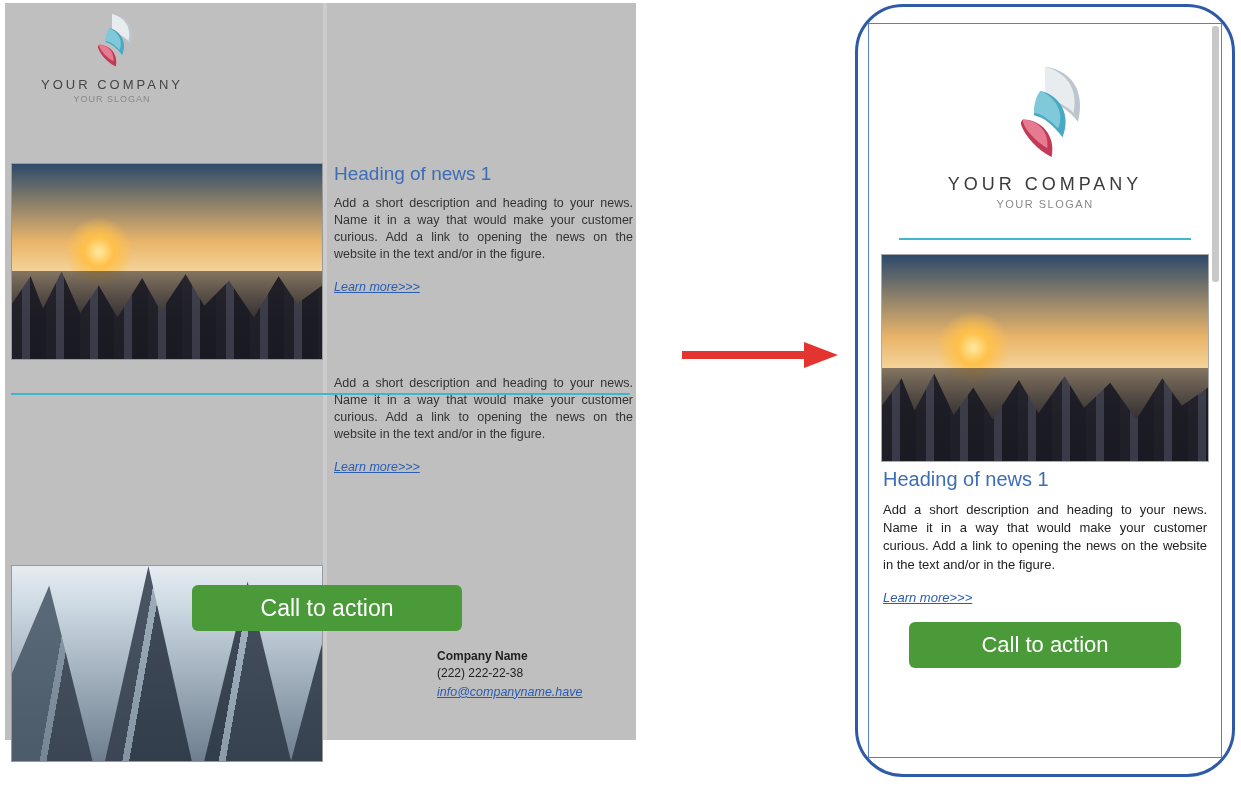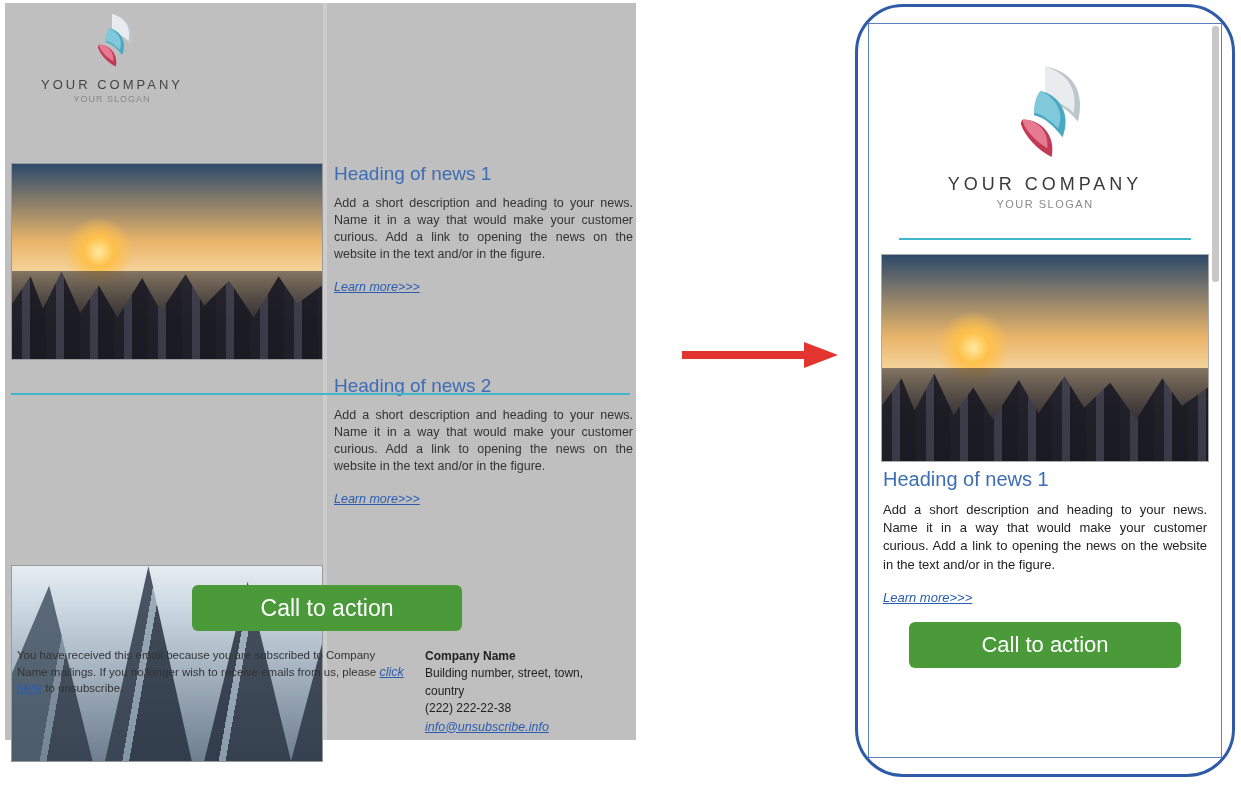--- a/index.html
+++ b/index.html
@@ -124,21 +124,21 @@
     font-family: Verdana, Arial, sans-serif;
   }
 
   .d-footer-left {
     position: absolute;
     left: 12px; top: 645px; width: 390px;
     font-size: 11.5px; color: #333; line-height:1.35;
   }
   .d-footer-right {
     position: absolute;
-    left: 420px; top: 645px; width: 200px;
+    left: 432px; top: 645px; width: 200px;
     font-size: 12px; color: #222; line-height:1.45;
   }
   .d-footer-right .name { font-weight: bold; }
   .d-bottom-line{
     position:absolute; left:6px; right:6px; bottom:2px; height:2px;
     background:#3fb6c9;
   }
 
   
   .arrow {
@@ -234,36 +234,31 @@
     <div class="d-img one city1"></div>
     <div class="d-img two city2"></div>
 
     <div class="d-news one">
       <h3>Heading of news 1</h3>
       <p>Add a short description and heading to your news. Name it in a way that would make your customer curious. Add a link to opening the news on the website in the text and/or in the figure.</p>
       <a href="#" class="link">Learn more&gt;&gt;&gt;</a>
     </div>
 
     <div class="d-news two">
-      <h3>Heading of news 2</h3>
       <p>Add a short description and heading to your news. Name it in a way that would make your customer curious. Add a link to opening the news on the website in the text and/or in the figure.</p>
       <a href="#" class="link">Learn more&gt;&gt;&gt;</a>
     </div>
 
     <div class="d-cta">Call to action</div>
 
-    <div class="d-footer-left">
-      <span>You have received this email because you are subscribed to Company Name mailings. If you no longer wish to receive emails from us, please </span><a href="#" class="link">click here</a><span> to unsubscribe.</span>
-    </div>
 
     <div class="d-footer-right">
       <div class="name">Company Name</div>
-      <div>Building number, street, town, country</div>
       <div>(222) 222-22-38</div>
-      <a href="#" class="link">info@unsubscribe.info</a>
+      <a href="#" class="link">info@companyname.have</a>
     </div>
 
     <div class="d-bottom-line"></div>
   </div>
 </div>
 
 <div class="arrow">
   <svg viewBox="0 0 160 30">
     <line x1="2" y1="15" x2="128" y2="15" stroke="#e3342f" stroke-width="8"></line>
     <polygon points="124,2 158,15 124,28" fill="#e3342f"></polygon>

